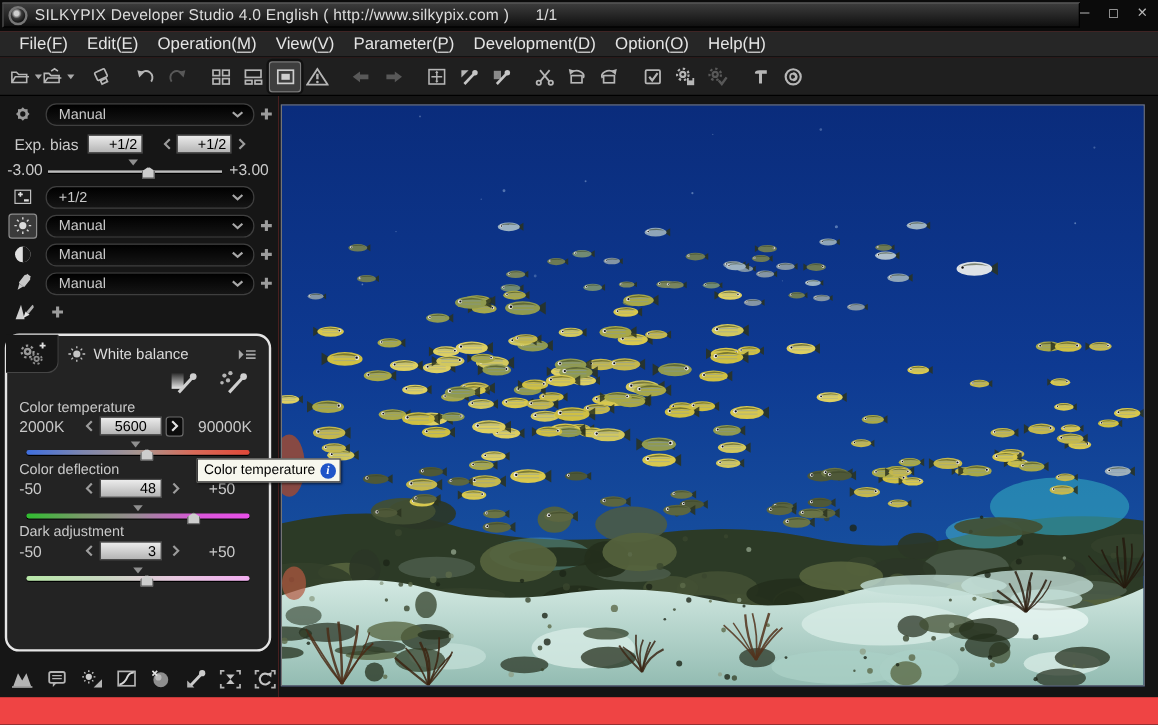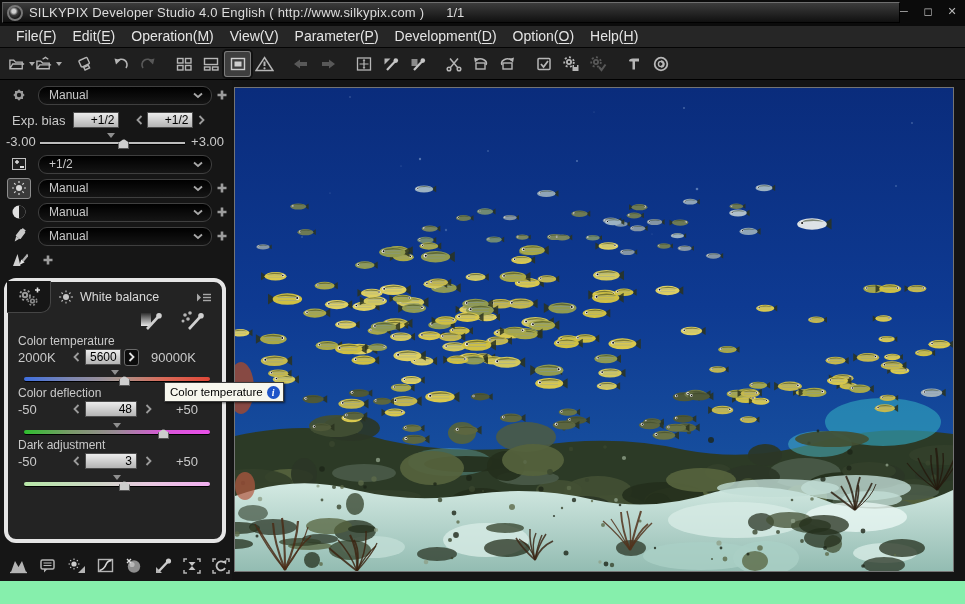--- a/index.html
+++ b/index.html
@@ -1,18 +1,18 @@
 <!DOCTYPE html>
 <html><head>
 <meta charset="utf-8">
 <style>
   * { margin:0; padding:0; box-sizing:border-box; }
   html,body { width:965px; height:604px; background:#141414; overflow:hidden;
     font-family:"Liberation Sans", sans-serif; -webkit-font-smoothing:antialiased; }
-  #app { position:relative; width:965px; height:604px; background:#86efac; }
+  #app { position:relative; width:965px; height:604px; background:#ef4444; }
 
   
   #titlebar { position:relative; height:26px; background:#0b0b0b; }
   #title-inner { position:absolute; left:2px; top:2px; width:898px; height:21px;
     background:linear-gradient(#3c3c3c,#101010);
     border-top:1px solid #6f6f6f; border-left:1px solid #5a5a5a;
     border-right:1px solid #000; border-bottom:1px solid #000;
     display:flex; align-items:center; padding-left:4px; }
   #app-logo { width:16px; height:16px; border-radius:50%;
     background:radial-gradient(circle at 40% 35%, #cfcfcf 0 18%, #3a3a3a 40%, #111 75%);
@@ -59,21 +59,21 @@
   .track { position:absolute; height:2px; top:9px; background:#bdbdbd; box-shadow:0 1px 0 #000; }
   .track.thick { height:4px; top:7px; border-radius:2px; }
   .cdown { position:absolute; top:0; width:0; height:0; border-left:4px solid transparent;
     border-right:4px solid transparent; border-top:5px solid #8f8f8f; }
   .pent { position:absolute; top:6px; width:11px; height:10px; background:#cdcdcd;
     clip-path:polygon(50% 0,100% 38%,100% 100%,0 100%,0 38%);
     box-shadow:inset 0 0 0 1px #555; }
 
   
   #wb-panel { position:absolute; left:4px; top:198px; width:222px; height:265px;
-    background:#232323; border:4px solid #e5e5e5; border-radius:12px; }
+    background:#232323; border:2px solid #e5e5e5; border-radius:12px; }
   #wb-notch { position:absolute; left:-1px; top:-1px; width:44px; height:32px; background:#161616;
     border-right:1px solid #454545; border-bottom:1px solid #454545;
     border-bottom-right-radius:10px; display:flex; align-items:center; justify-content:center; }
   #wb-header { position:absolute; left:50px; top:7px; right:10px; display:flex; align-items:center; }
   #wb-title { color:#dadada; font-size:12.5px; margin-left:6px; flex:1; }
   .wb-section-label { position:absolute; left:10px; color:#c9c9c9; font-size:12px; }
   .wb-row { position:absolute; left:0; width:222px; height:18px; display:flex; align-items:center; }
   .wb-slider { position:absolute; left:16px; width:186px; height:16px; }
 
   #droppers { position:absolute; right:14px; top:26px; display:flex; gap:12px; }
@@ -515,21 +515,21 @@
         </div>
 
         <span class="wb-section-label" style="top:52px;">Color temperature</span>
         <div class="wb-row" style="top:66px;">
           <span class="label" style="margin-left:10px; width:52px;">2000K</span>
           <span class="spin-arrow">
               <svg width="7" height="10">
                 <path d="M5.5,1 L1.5,5 L5.5,9" stroke="#9c9c9c" stroke-width="1.8" fill="none"></path>
               </svg>
             </span>
-          <span class="valuebox" style="width:36px; margin-left:3px; text-align:center;">5600</span>
+          <span class="valuebox" style="width:52px; margin-left:3px; text-align:center;">5600</span>
           <span class="spinbtn-dark" style="margin-left:3px;">
               <svg width="7" height="10">
                 <path d="M1.5,1 L5.5,5 L1.5,9" stroke="#e2e2e2" stroke-width="1.8" fill="none"></path>
               </svg>
             </span>
           <span class="label" style="margin-left:12px;">90000K</span>
         </div>
         <div class="wb-slider" style="top:88px;">
           <div class="track thick" style="left:0; right:0; background:linear-gradient(90deg,#3f6fe0,#7d86b0,#a89690,#d96a58,#e04838);"></div>
           <div class="cdown" style="left:47%;"></div>

